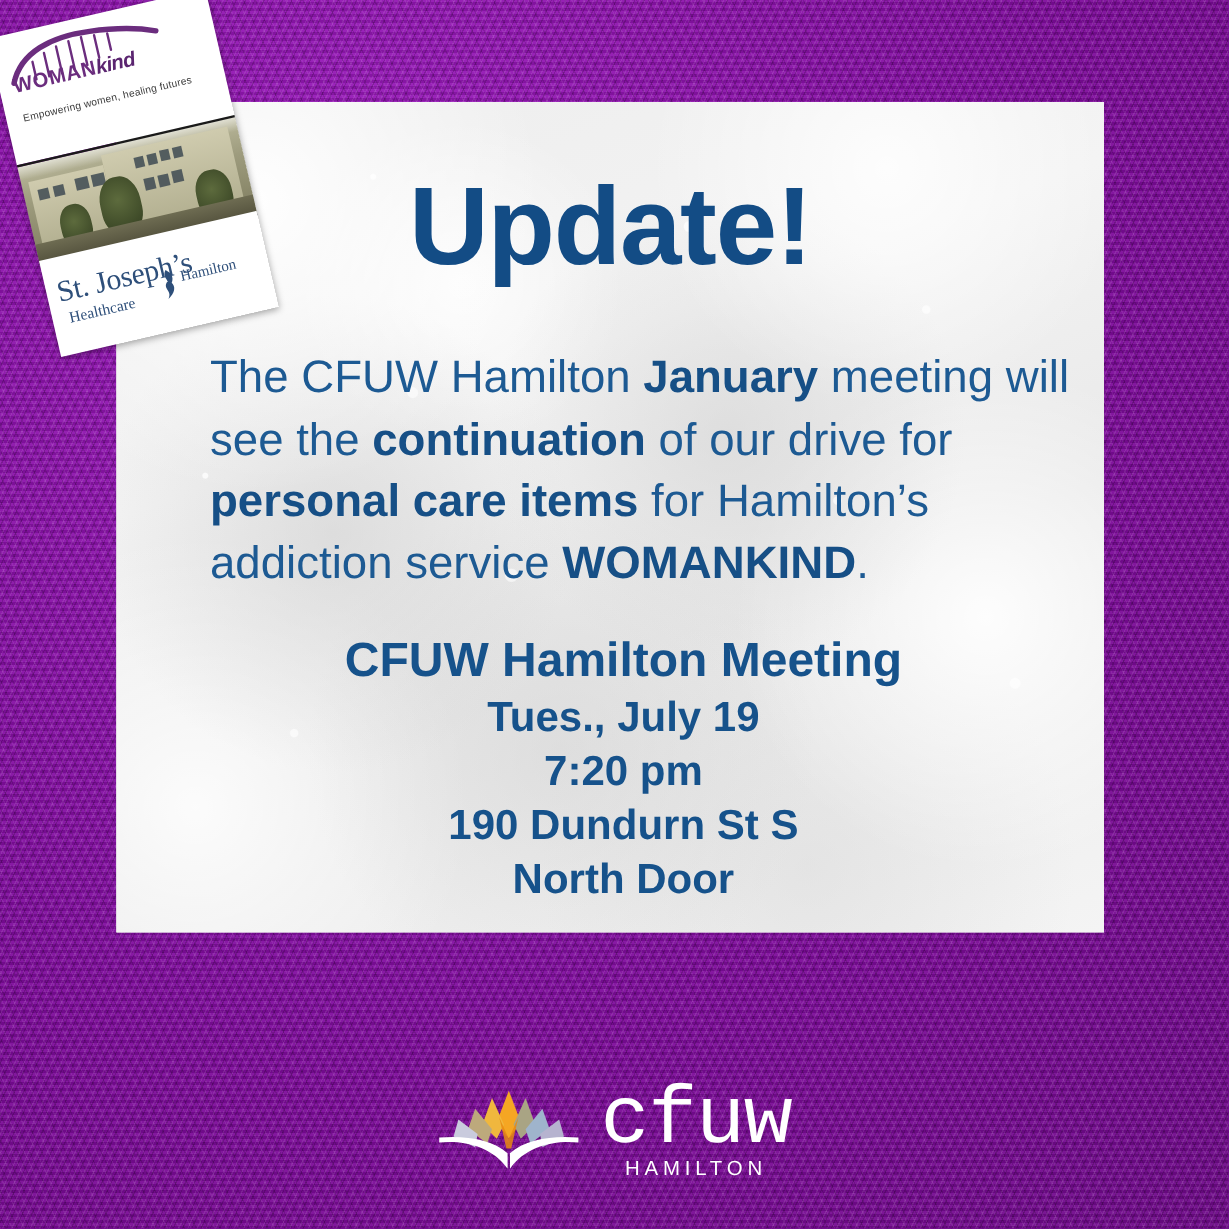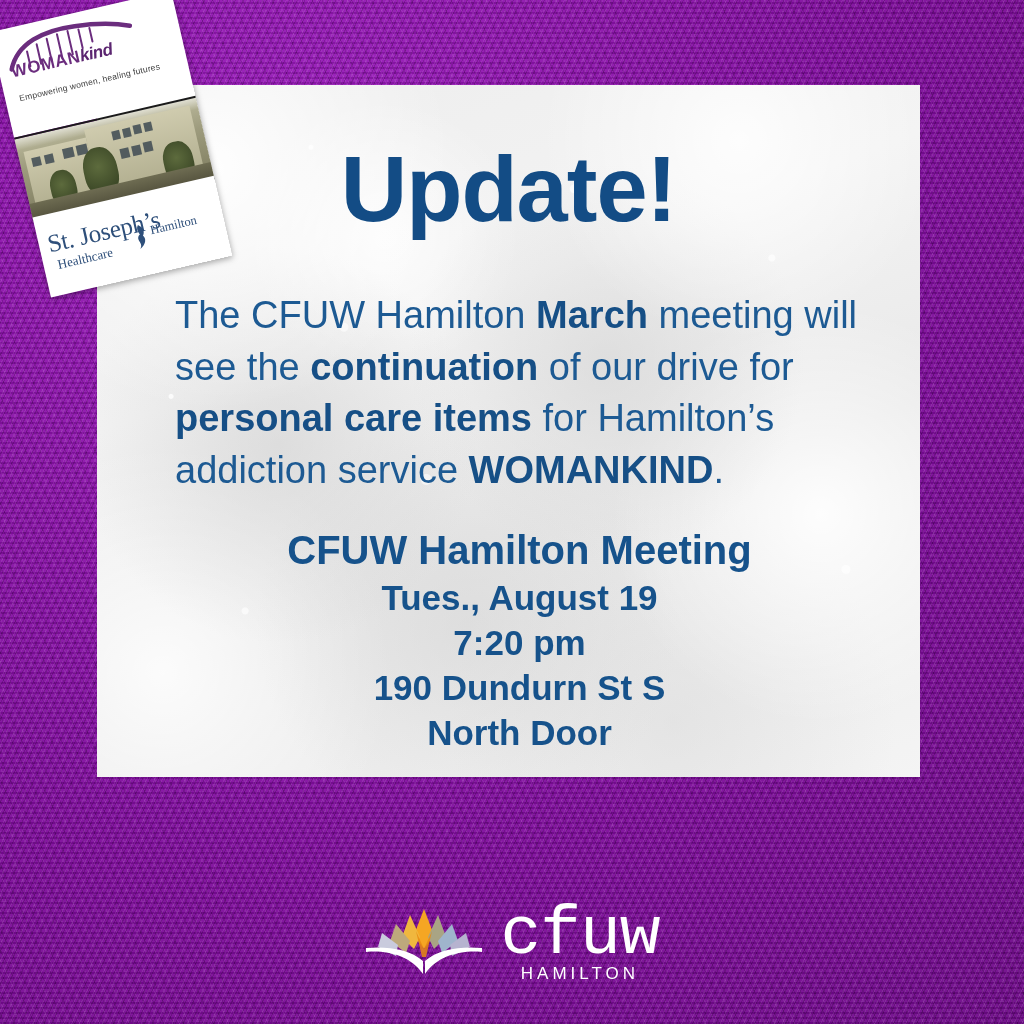--- a/index.html
+++ b/index.html
@@ -272,25 +272,25 @@
 
   <div id="poster-bg"></div>
 
   <div id="card">
     <div id="card-speckle"></div>
 
     <div id="card-inner">
 
       <div class="headline">Update!</div>
 
-      <div class="body-copy"><span>The CFUW Hamilton </span><b>March</b><span> meeting will see the </span><b>continuation</b><span> of our drive for </span><b>personal care items</b><span> for Hamilton’s addiction service </span><b>WOMANKIND</b><span>.</span></div>
+      <div class="body-copy"><span>The CFUW Hamilton </span><b>January</b><span> meeting will see the </span><b>continuation</b><span> of our drive for </span><b>personal care items</b><span> for Hamilton’s addiction service </span><b>WOMANKIND</b><span>.</span></div>
 
       <div class="meeting-block">
         <div class="meeting-line-lead">CFUW Hamilton Meeting</div>
-        <div class="meeting-line">Tues., August 19</div>
+        <div class="meeting-line">Tues., July 19</div>
         <div class="meeting-line">7:20 pm</div>
         <div class="meeting-line">190 Dundurn St S</div>
         <div class="meeting-line">North Door</div>
       </div>
 
     </div>
   </div>
 
   <div id="collage">
 

